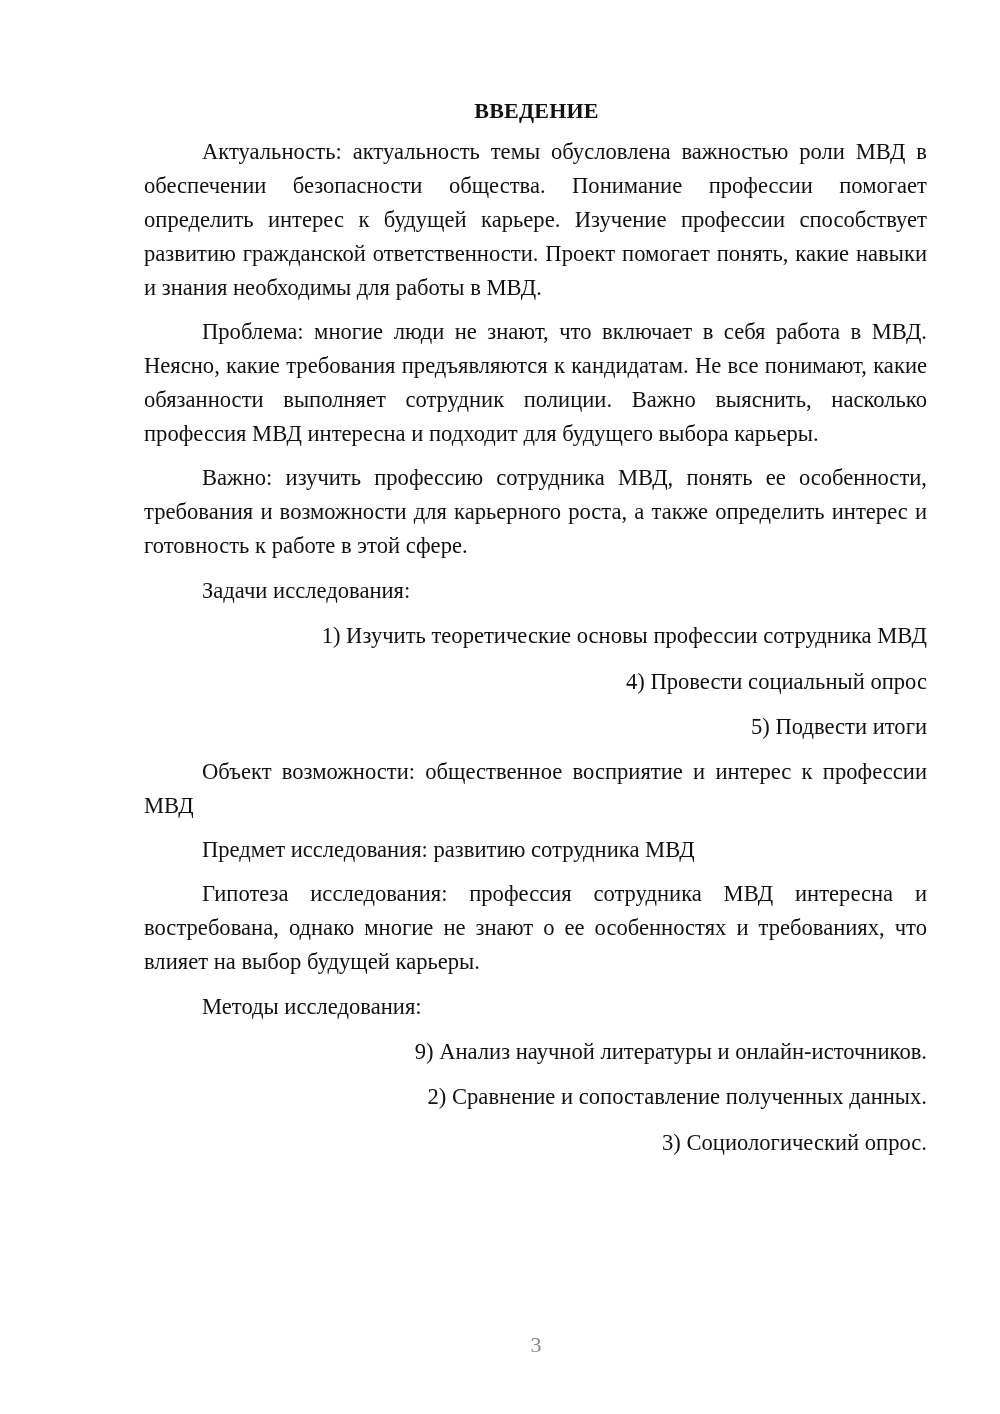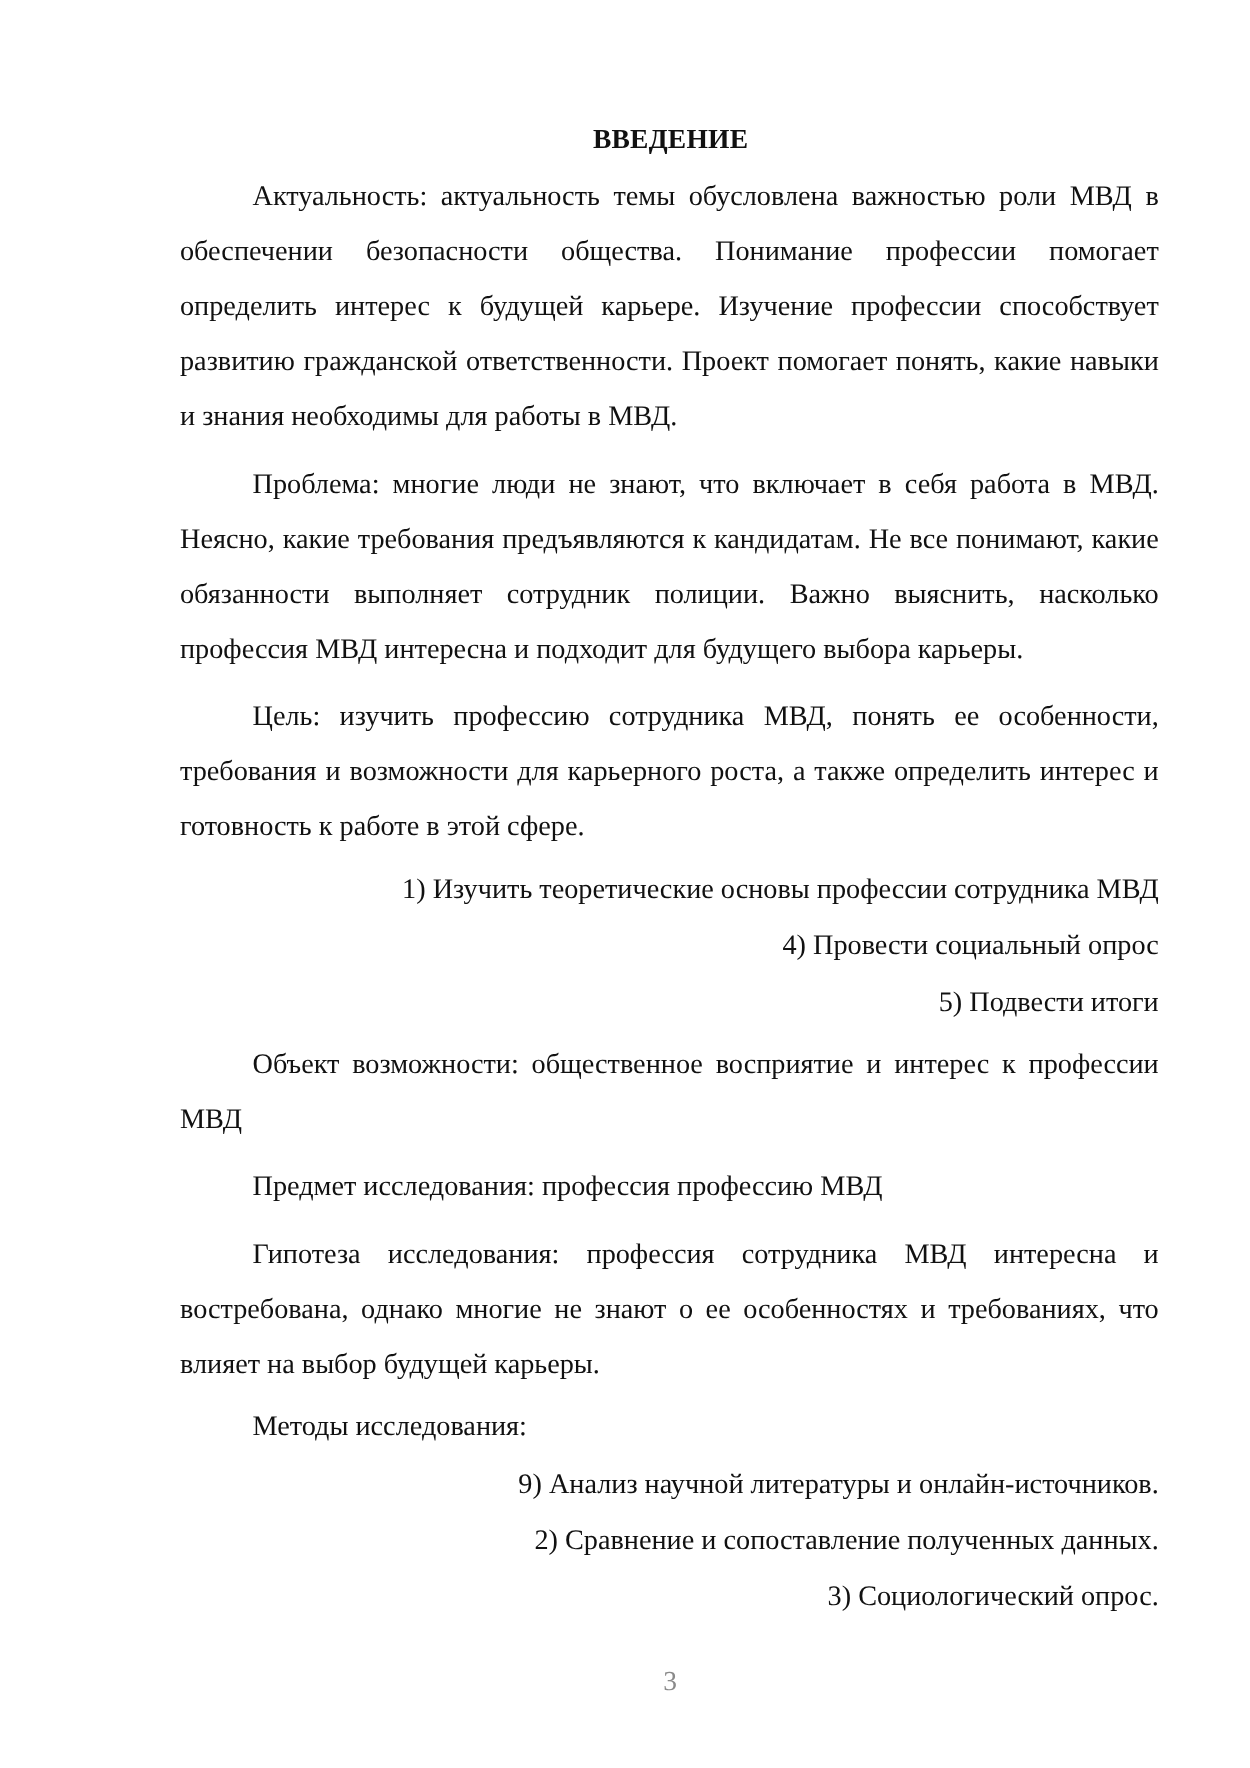--- a/index.html
+++ b/index.html
@@ -34,21 +34,21 @@
     font-weight: bold;
     font-size: 22px;
     line-height: 34px;
     margin: 0 0 0 0;
     padding-left: 2px;
     letter-spacing: 0.2px;
   }
   .para {
     text-align: justify;
     text-indent: 58px;
-    line-height: 44px;
+    line-height: 34px;
     margin: 0;
   }
   .para.gap { margin-top: 10px; }
   .label-line {
     text-indent: 58px;
     line-height: 35.4px;
     margin: 10px 0 0 0;
   }
   .list-item {
     padding-left: 30px;
@@ -73,31 +73,32 @@
 
 <div class="page">
   <div class="content">
 
     <div class="title">ВВЕДЕНИЕ</div>
 
     <p class="para" style="margin-top:7px">Актуальность: актуальность темы обусловлена важностью роли МВД в обеспечении безопасности общества. Понимание профессии помогает определить интерес к будущей карьере. Изучение профессии способствует развитию гражданской ответственности. Проект помогает понять, какие навыки и знания необходимы для работы в МВД.</p>
 
     <p class="para gap">Проблема: многие люди не знают, что включает в себя работа в МВД. Неясно, какие требования предъявляются к кандидатам. Не все понимают, какие обязанности выполняет сотрудник полиции. Важно выяснить, насколько профессия МВД интересна и подходит для будущего выбора карьеры.</p>
 
-    <p class="para gap">Цель: изучить профессию сотрудника МВД, понять ее особенности, требования и возможности для карьерного роста, а также определить интерес и готовность к работе в этой сфере.</p>
+    <p class="para gap">Важно: изучить профессию сотрудника МВД, понять ее особенности, требования и возможности для карьерного роста, а также определить интерес и готовность к работе в этой сфере.</p>
 
     <div>
+      <p class="label-line">Задачи исследования:</p>
       <p class="list-item">1) Изучить теоретические основы профессии сотрудника МВД</p>
       <p class="list-item">4) Провести социальный опрос</p>
       <p class="list-item">5) Подвести итоги</p>
     </div>
 
     <p class="para gap">Объект возможности: общественное восприятие и интерес к профессии МВД</p>
 
-    <p class="para gap">Предмет исследования: профессия профессию МВД</p>
+    <p class="para gap">Предмет исследования: развитию сотрудника МВД</p>
 
     <p class="para gap">Гипотеза исследования: профессия сотрудника МВД интересна и востребована, однако многие не знают о ее особенностях и требованиях, что влияет на выбор будущей карьеры.</p>
 
     <div>
       <p class="label-line">Методы исследования:</p>
       <p class="list-item">9) Анализ научной литературы и онлайн-источников.</p>
       <p class="list-item">2) Сравнение и сопоставление полученных данных.</p>
       <p class="list-item">3) Социологический опрос.</p>
     </div>
   </div>

